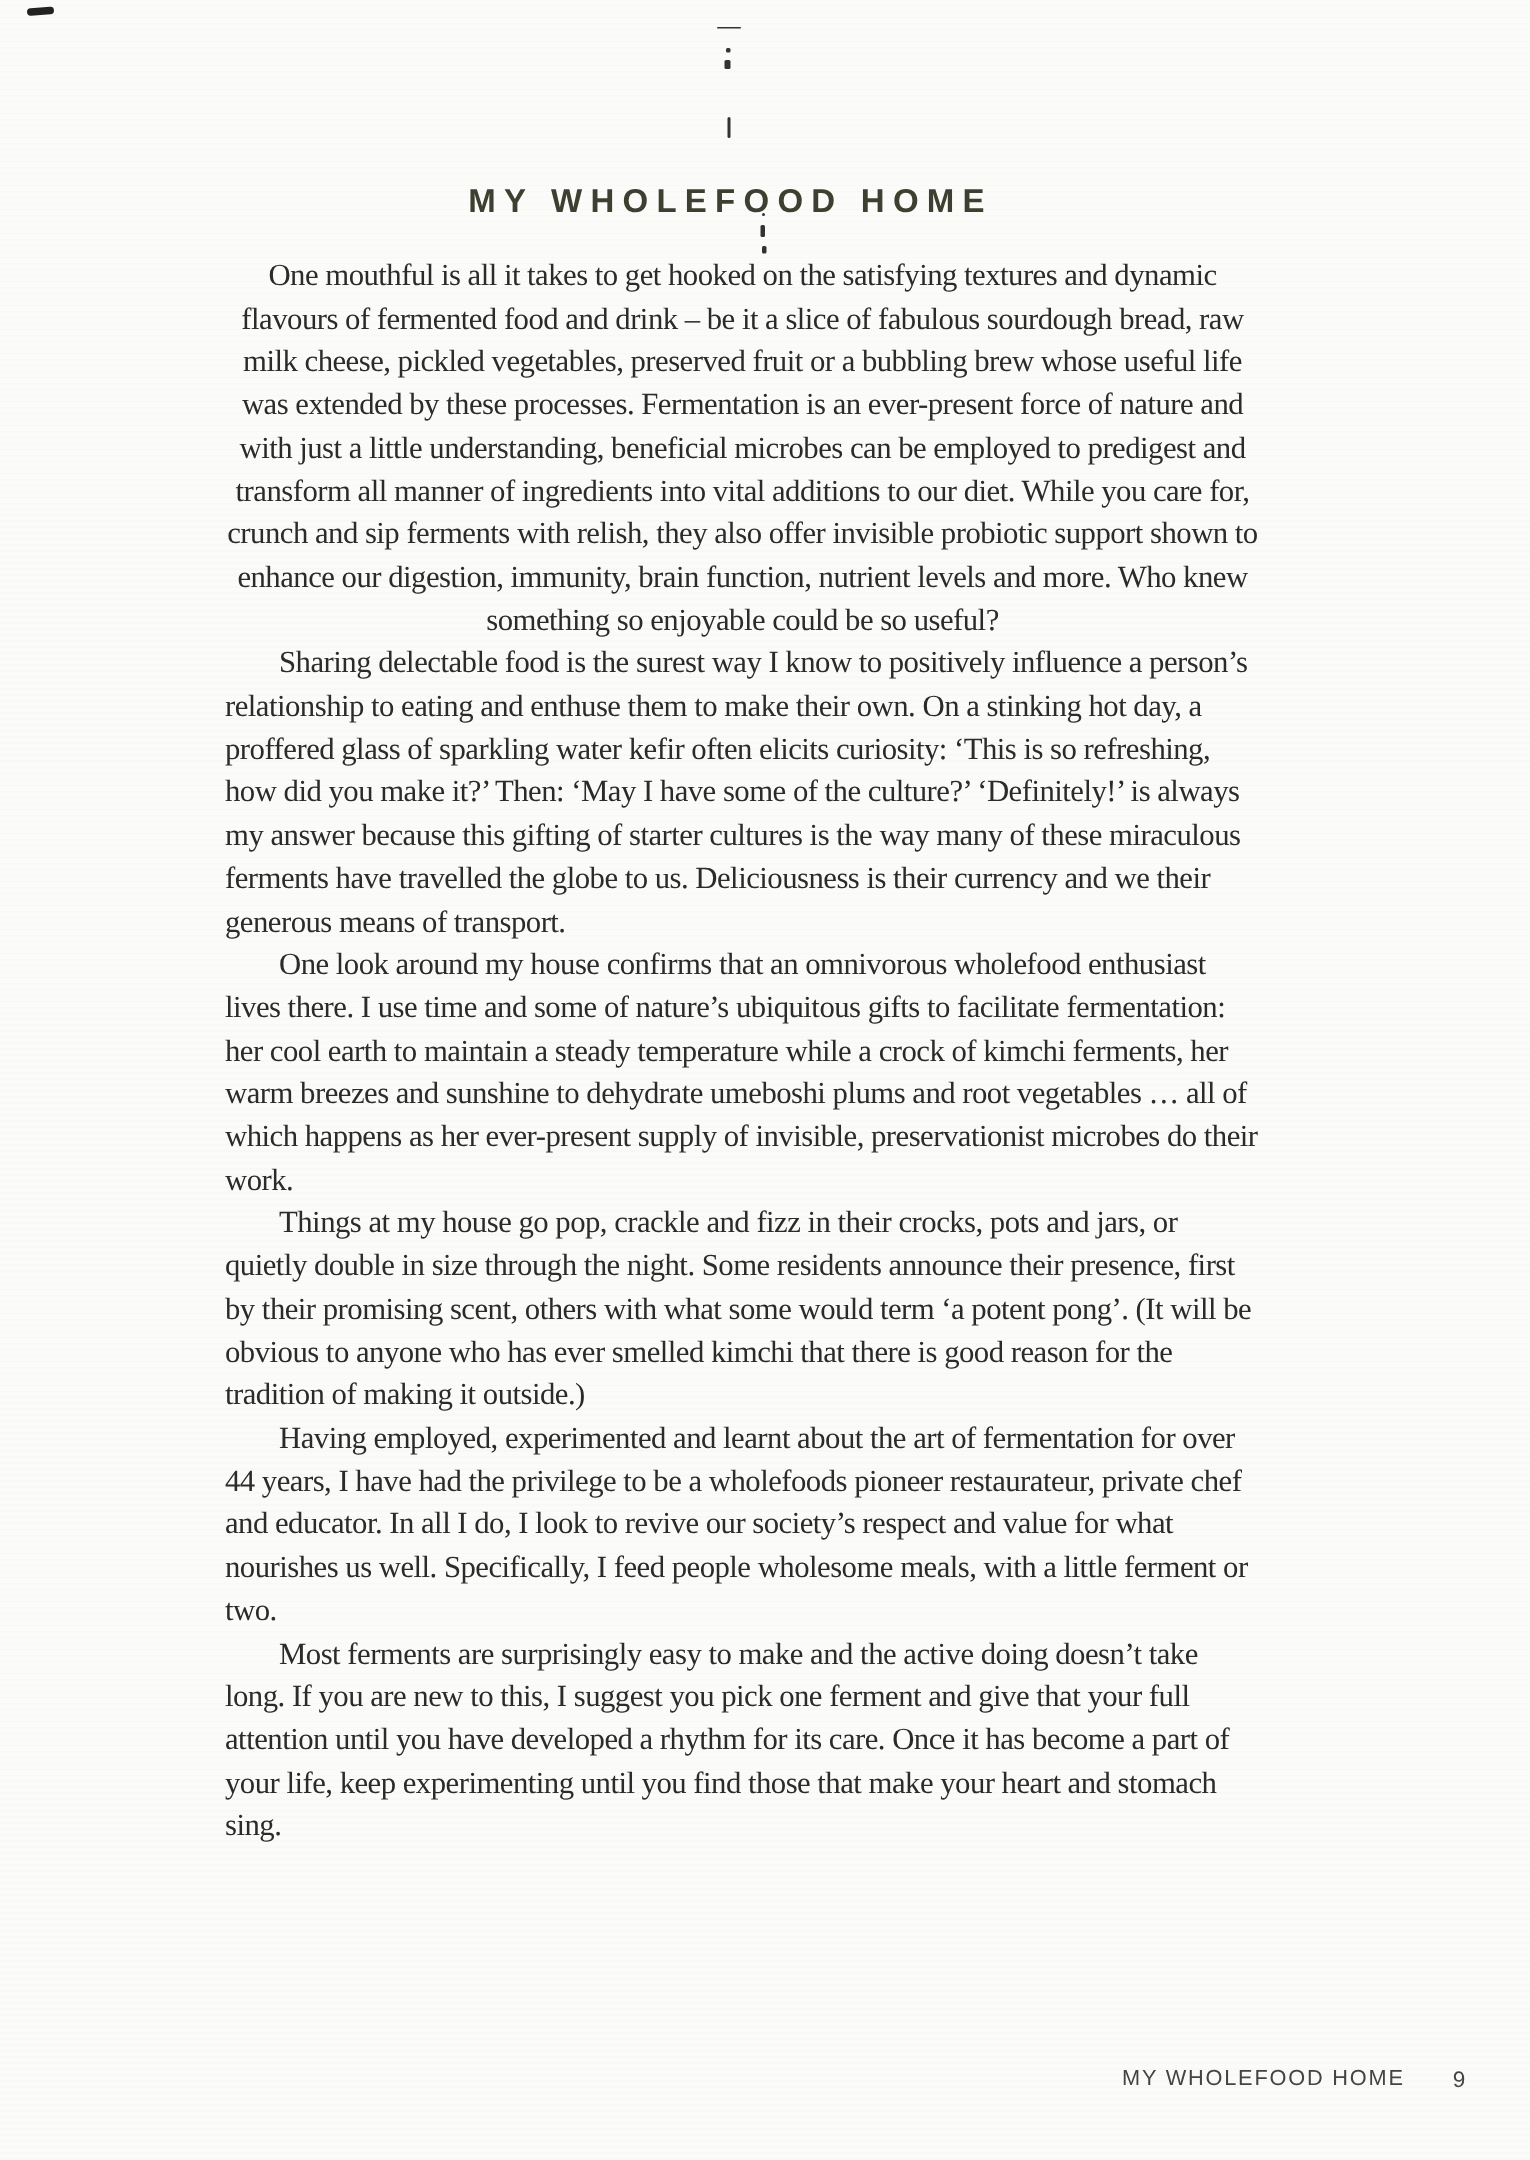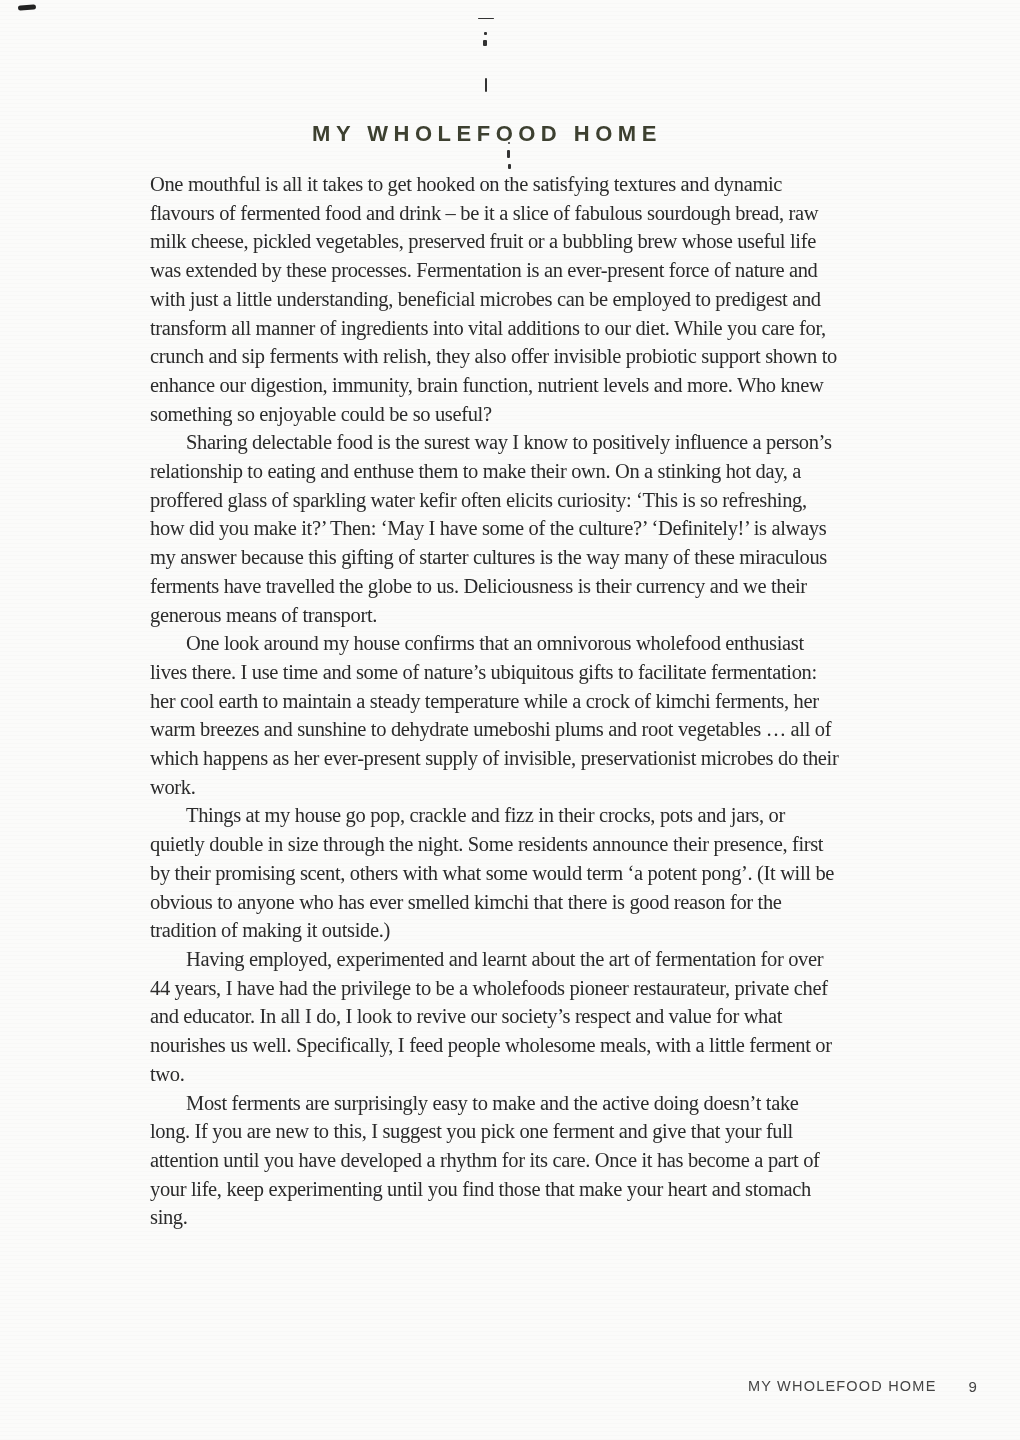--- a/index.html
+++ b/index.html
@@ -65,20 +65,21 @@
       line-height: 28.7px;
       letter-spacing: -0.35px;
       color: #2b2b2b;
     }
     .body-text p {
       margin: 0;
       text-indent: 36px;
     }
     .body-text p.first {
       text-indent: 0;
+      text-align: center;
     }
     .footer {
       position: absolute;
       top: 1378px;
       left: 748px;
       font-family: "Liberation Sans", "DejaVu Sans", sans-serif;
       font-size: 14.5px;
       letter-spacing: 1.2px;
       color: #444;
       display: flex;

